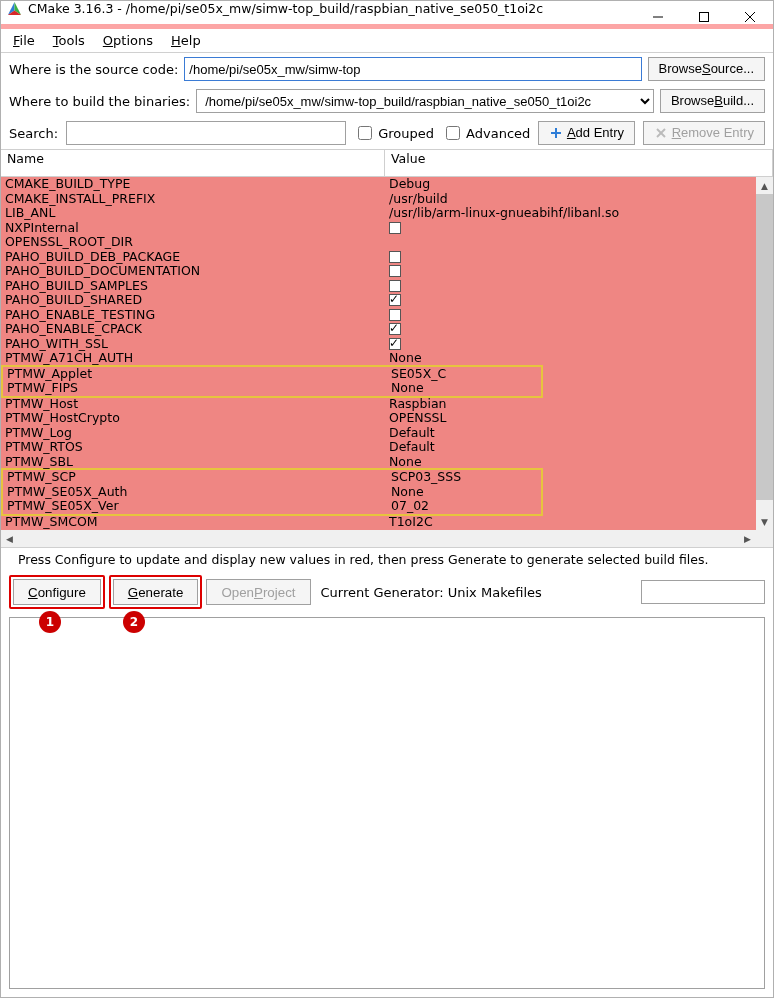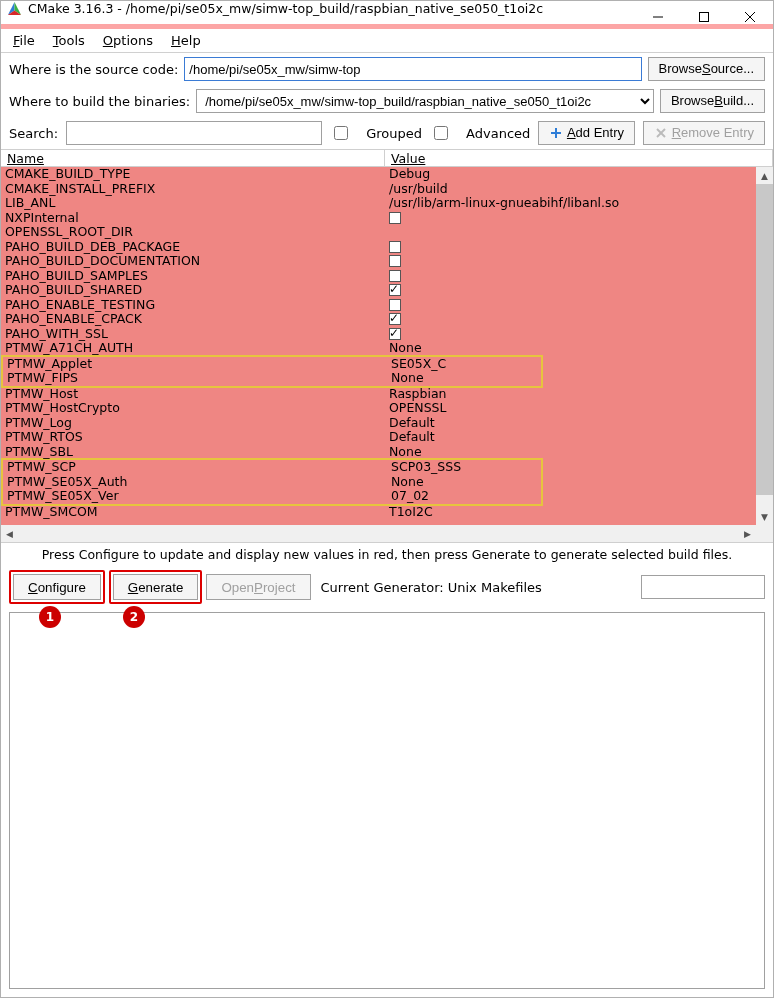--- a/index.html
+++ b/index.html
@@ -19,25 +19,25 @@
   input[type=text], select.combo { height:24px; border:1px solid #a0a0a0; padding:1px 4px; font-size:13px; }
   .src-input { flex:1; border:1.5px solid #3a7bd5; }
   .src-input input { width:100%; height:22px; border:none; outline:none; font-size:13px; }
   .combo { flex:1; background:#fff; }
   .btn { height:24px; border:1px solid #a0a0a0; background:#f5f5f5; padding:4px 10px; font-size:13px; cursor:default; display:inline-flex; align-items:flex-end; }
   .btn .ul { text-decoration:underline; }
   .btn.disabled { color:#a0a0a0; }
   
   .search-row { display:flex; align-items:center; padding:4px 8px; gap:8px; }
   .search-input { flex:1; }
-  .cb-wrap { display:flex; align-items:center; gap:15px; }
+  .cb-wrap { display:flex; align-items:center; gap:3px; }
   .cb-wrap input { width:14px; height:14px; }
   .add-btn svg { vertical-align:middle; }
   
-  .list-header { display:flex; border-top:1px solid #cfcfcf; border-bottom:1px solid #cfcfcf; background:#fff; height:18px;text-decoration:underline; }
+  .list-header { display:flex; border-top:1px solid #cfcfcf; border-bottom:1px solid #cfcfcf; background:#fff; height:28px; }
   .list-header .col { padding:1px 6px; border-right:1px solid #cfcfcf; font-size:12.5px; }
   .col-name { width:384px; }
   
   .list-wrap { position:relative; flex:1 1 0; overflow:hidden; border-bottom:1px solid #cfcfcf; }
   .list-body { position:absolute; left:0; top:0; right:17px; bottom:17px; overflow:hidden; background:#ef8683; }
   .row { display:flex; height:14.5px; font-size:12.5px; line-height:14.5px; }
   .row .cell { white-space:nowrap; overflow:hidden; }
   .row .cell-name { width:384px; padding-left:4px; }
   .row .cell-value { flex:1; padding-left:4px; position:relative; }
   .cb { display:inline-block; width:12px; height:12px; border:1.2px solid #555; background:#fff; margin-top:1px; position:relative; }
@@ -45,21 +45,21 @@
   .hl-group { border:2px solid #e6c43e; margin:-1px 0; }
   
   .vscroll { position:absolute; right:0; top:0; bottom:17px; width:17px; background:#f0f0f0; display:flex; flex-direction:column; }
   .hscroll { position:absolute; left:0; right:17px; bottom:0; height:17px; background:#f0f0f0; display:flex; }
   .sbtn { background:#f0f0f0; display:flex; align-items:center; justify-content:center; font-size:9px; color:#555; }
   .vscroll .sbtn { height:17px; }
   .hscroll .sbtn { width:17px; }
   .thumb-v { background:#c8c8c8; width:100%; }
   .corner { position:absolute; right:0; bottom:0; width:17px; height:17px; background:#f0f0f0; }
   
-  .hint { text-align:center; padding:4px 8px; font-size:12.5px; }
+  .hint { padding:4px 17px; font-size:12.5px; }
   
   .btn-row { display:flex; align-items:center; padding:4px 8px; gap:4px; position:relative; }
   .big-btn { height:26px; padding:0 14px; border:1px solid #a0a0a0; background:#f5f5f5; display:flex; align-items:center; }
   .big-btn .ul { text-decoration:underline; }
   .big-btn.disabled { color:#a0a0a0; }
   .red-outline { border:2px solid #d00; border-radius:2px; padding:2px; }
   .num-badge { width:22px; height:22px; border-radius:50%; background:#c00; color:#fff; font-size:12px; font-weight:bold; display:flex; align-items:center; justify-content:center; position:absolute; }
   .right-input { width:124px; height:24px; border:1px solid #a0a0a0; margin-left:auto; }
   
   .output { flex:1; margin:4px 8px 8px 8px; border:1px solid #a0a0a0; background:#fff; }

